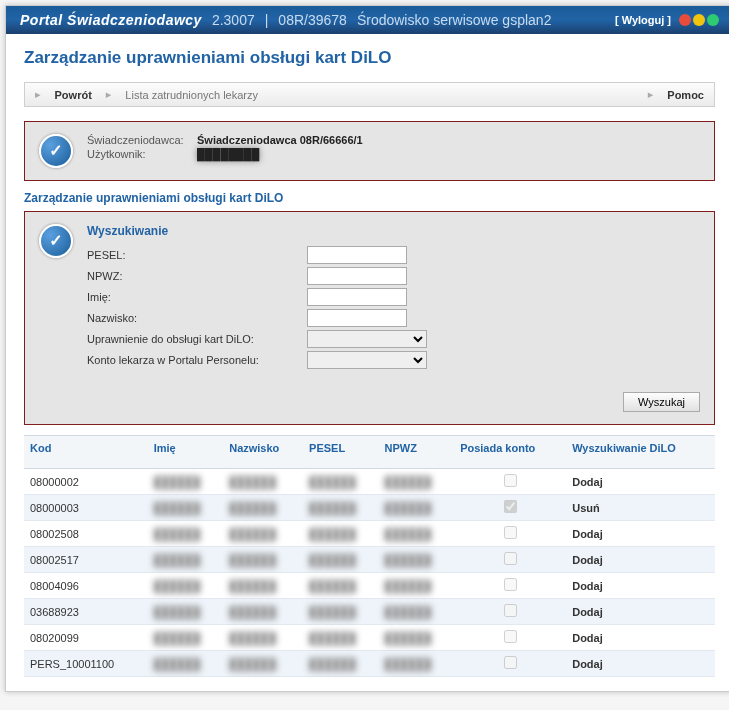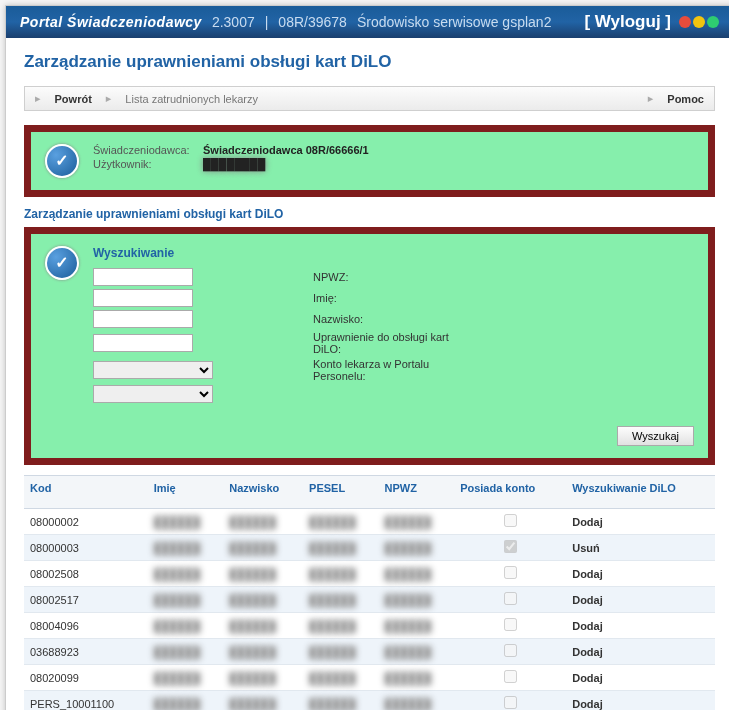--- a/index.html
+++ b/index.html
@@ -5,38 +5,38 @@
     * { box-sizing: border-box; margin: 0; padding: 0; }
     body { font-family: Tahoma, Verdana, sans-serif; font-size: 11px; background: #f5f5f5; padding: 5px; color: #333; }
     .container { width: 729px; background: #fff; border: 1px solid #ccc; box-shadow: 0 0 6px rgba(0,0,0,0.2); }
 
     
     .header { background: linear-gradient(to bottom, #1a5c99 0%, #2163a5 50%, #1a3f6e 100%); color: #fff; padding: 6px 14px; display: flex; align-items: center; justify-content: space-between; }
     .header-left { display: flex; align-items: baseline; gap: 10px; }
     .app-title { font-size: 14px; font-weight: bold; font-style: italic; letter-spacing: .5px; }
     .app-meta { font-size: 14px; color: #c8dbef; }
     .header-right { display: flex; align-items: center; gap: 8px; }
-    .logout { font-size: 17px; color: #fff; font-weight: bold; cursor: pointer; }
+    .logout { font-size: 11px; color: #fff; font-weight: bold; cursor: pointer; }
     .dots { display: flex; gap: 2px; }
     .dot { width: 12px; height: 12px; border-radius: 50%; }
     .dot.r { background: #e74c3c; } .dot.y { background: #f1c40f; } .dot.g { background: #2ecc71; }
 
     .content { padding: 14px 18px; background: #fff; }
 
     .page-title { color: #2163a5; font-size: 17px; font-weight: bold; margin-bottom: 14px; }
 
     
     .toolbar { border: 1px solid #cfcfcf; background: linear-gradient(to bottom, #fcfcfc, #ebebeb); padding: 5px 10px; display: flex; align-items: center; gap: 14px; margin-bottom: 14px; font-size: 11px; }
     .toolbar .sep { color: #aaa; }
     .tb-item { color: #777; cursor: pointer; }
     .tb-item.strong { color: #333; font-weight: bold; }
     .tb-right { margin-left: auto; }
 
     
-    .panel { border: 7px solid #7f1d1d; background: #86efac; padding: 12px 14px; margin-bottom: 10px; }
+    .panel { border: 1px solid #7f1d1d; background: #e5e5e5; padding: 12px 14px; margin-bottom: 10px; }
     .panel-row { display: flex; gap: 14px; align-items: flex-start; }
     .panel-icon { width: 34px; height: 34px; background: radial-gradient(circle at 30% 30%, #5aa0e0, #1a5c99); border-radius: 50%; border: 2px solid #fff; box-shadow: 0 0 3px #888; position: relative; flex: 0 0 auto; }
     .panel-icon:before { content: "✓"; position: absolute; top: 50%; left: 50%; transform: translate(-50%,-55%); color: #fff; font-size: 16px; font-weight: bold; }
     .info-grid { display: grid; grid-template-columns: 110px auto; row-gap: 2px; font-size: 11px; }
     .info-grid .lbl { color: #555; }
     .info-grid .val { color: #222; font-weight: bold; }
     .blur { color: transparent; text-shadow: 0 0 6px #888; }
 
     .section-title { color: #2163a5; font-size: 12px; font-weight: bold; margin: 8px 0 6px; }
 
@@ -107,20 +107,21 @@
     </div>
 
     <div class="section-title">Zarządzanie uprawnieniami obsługi kart DiLO</div>
 
     <div class="panel">
       <div class="panel-row">
         <div class="panel-icon"></div>
         <div style="flex:1">
           <div class="form-title">Wyszukiwanie</div>
           <div class="form-grid">
+            <label>PESEL:</label>
             <input type="text" style="">
             <label>NPWZ:</label>
             <input type="text" style="">
             <label>Imię:</label>
             <input type="text" style="">
             <label>Nazwisko:</label>
             <input type="text" style="">
             <label>Uprawnienie do obsługi kart DiLO:</label>
             <select class="wide"><option></option></select>
             <label>Konto lekarza w Portalu Personelu:</label>

